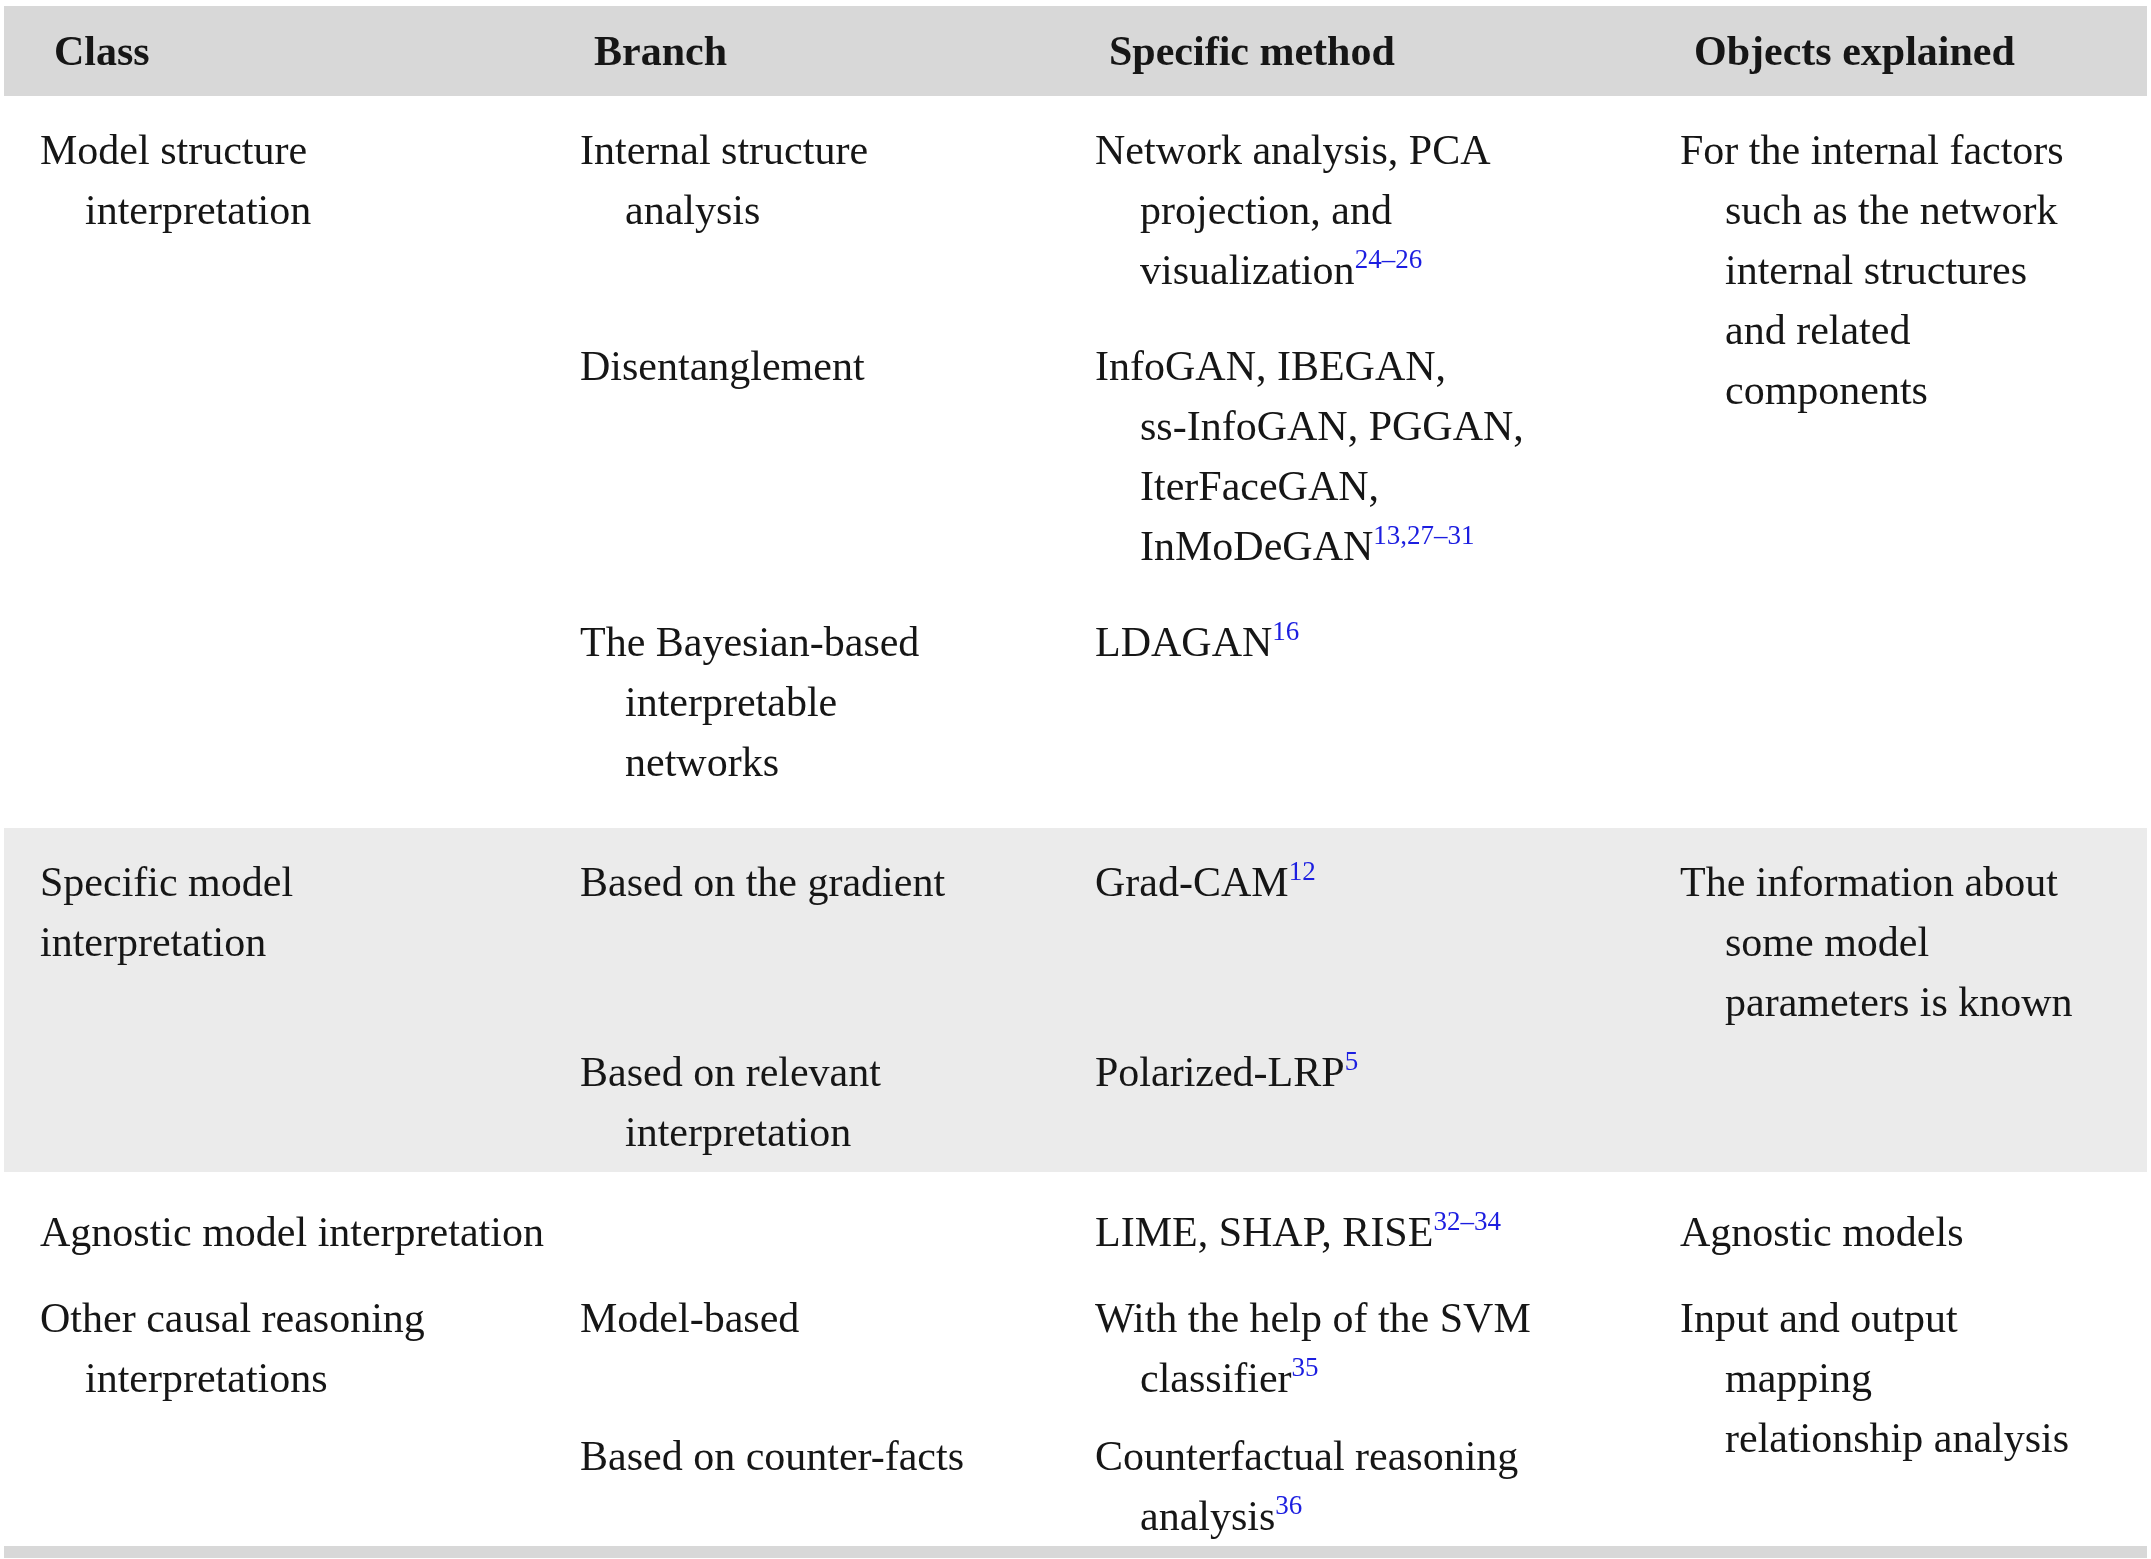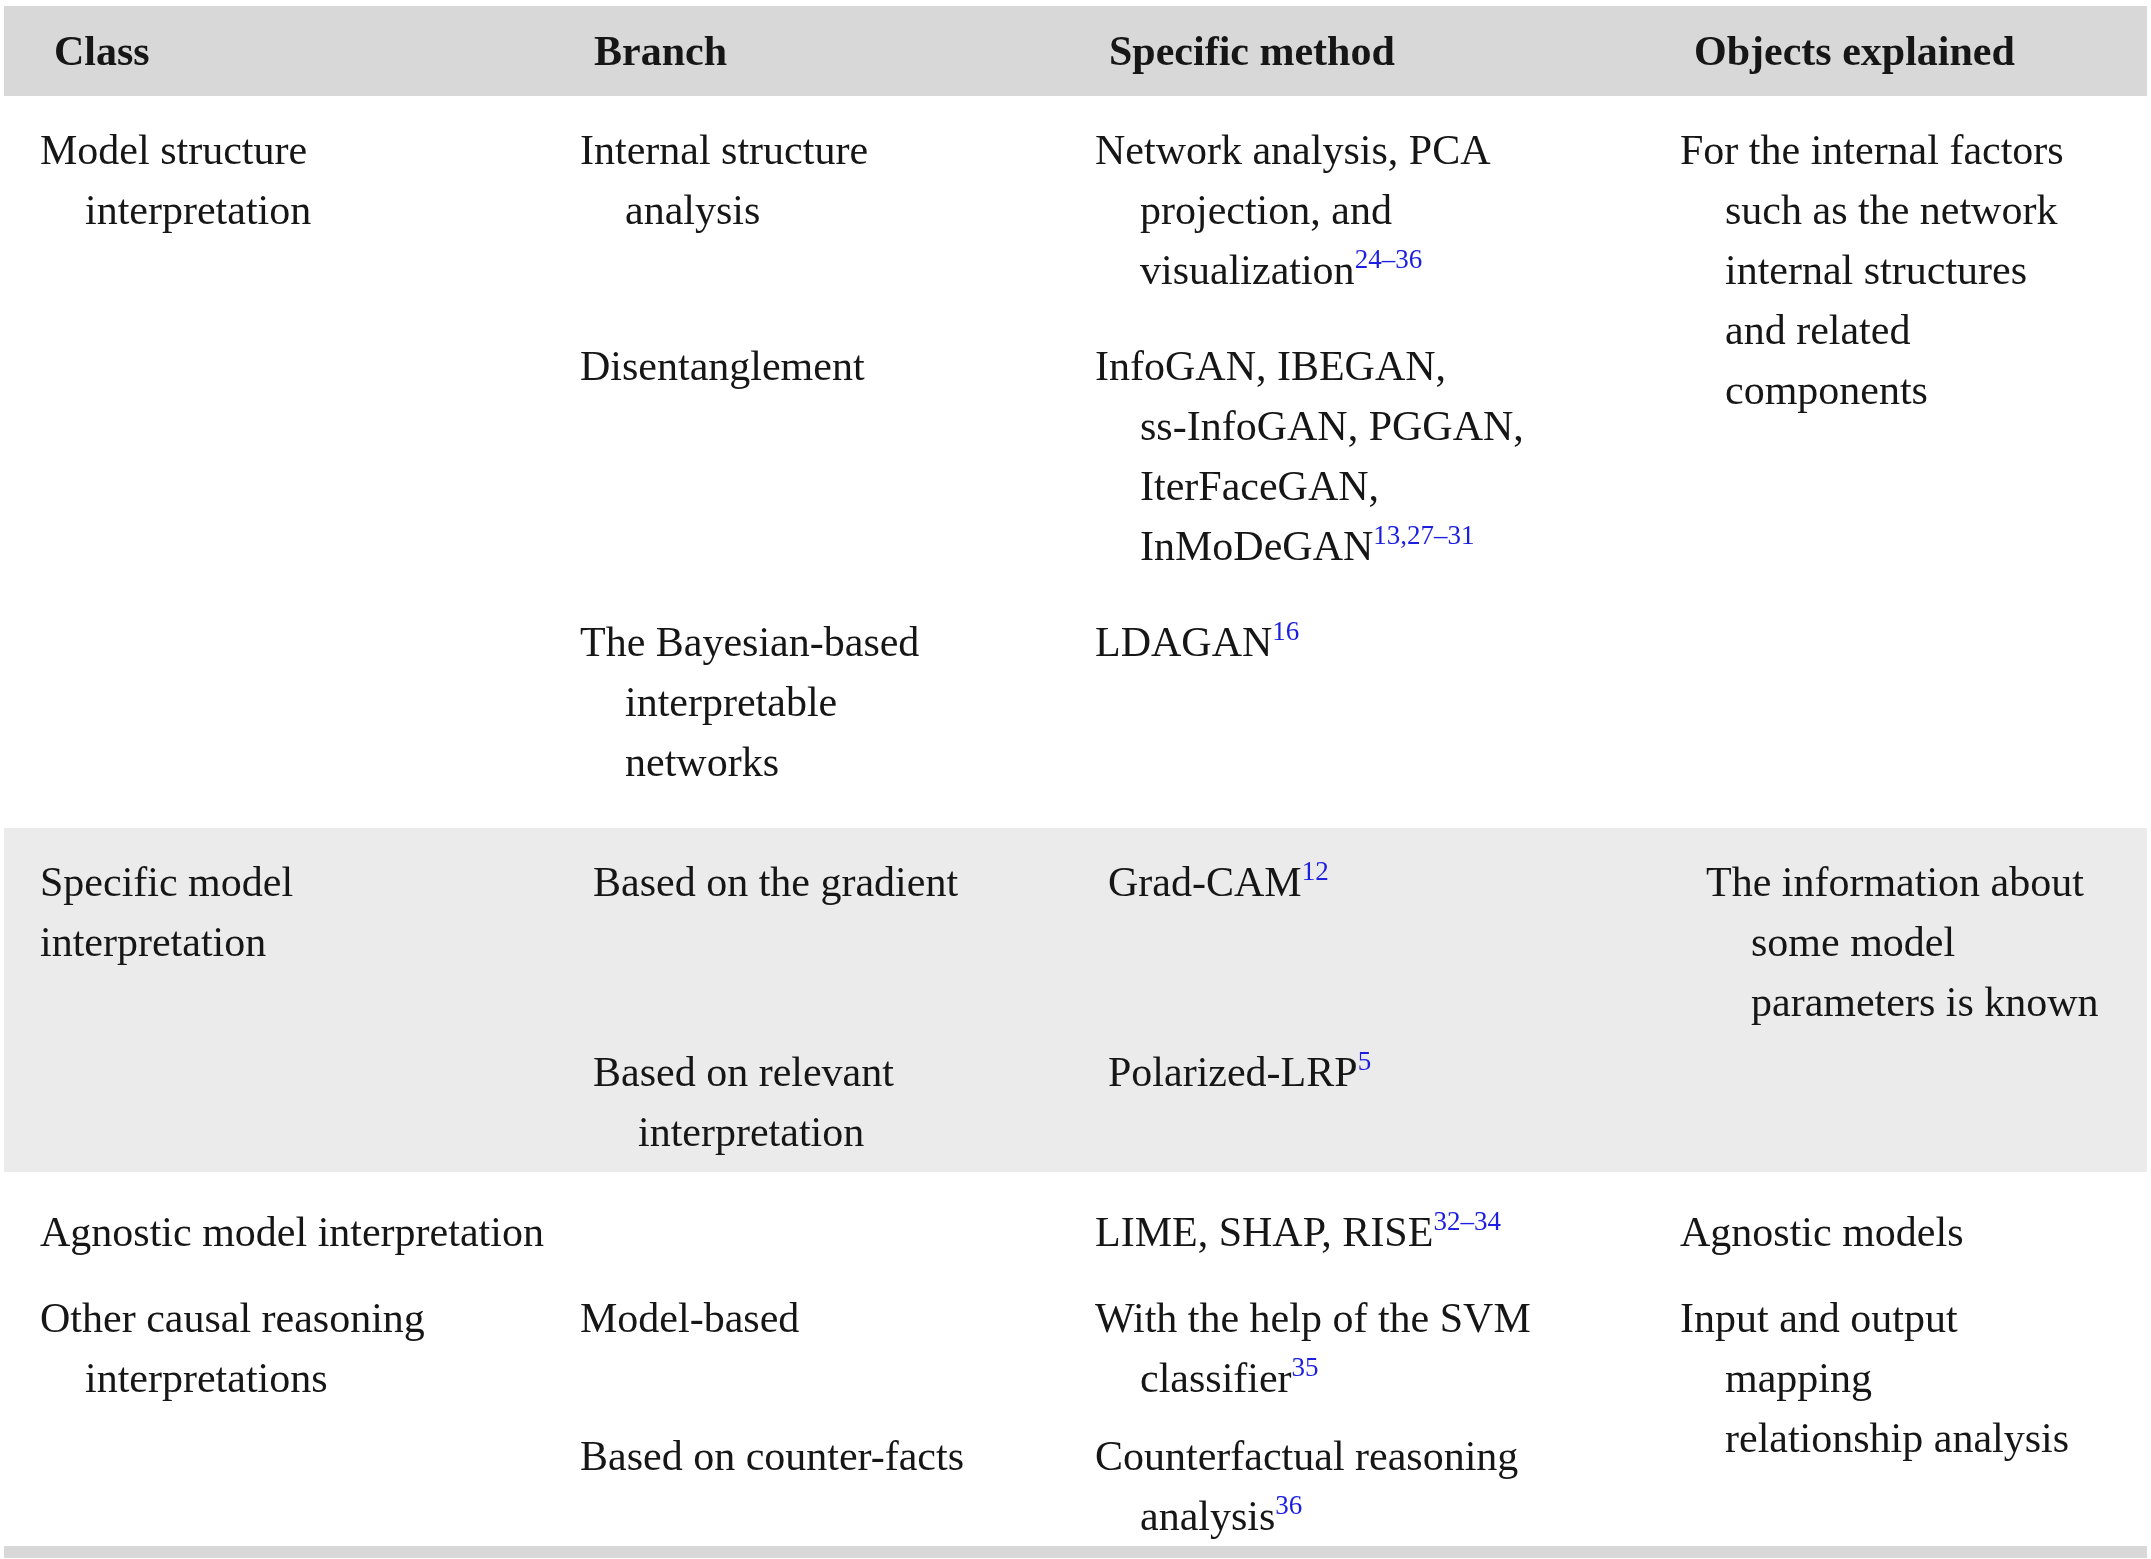--- a/index.html
+++ b/index.html
@@ -32,21 +32,21 @@
   }
 
   
   .group {
     display: grid;
     grid-template-columns: 540px 1100px 1fr;
     align-items: start;
     padding-left: 36px;
   }
   .group.g1 { padding-top: 24px; padding-bottom: 36px; }
-  .group.g2 { padding-top: 24px; padding-bottom: 10px; background: var(--band-bg); gap: 13px; }
+  .group.g2 { padding-top: 24px; padding-bottom: 10px; background: var(--band-bg); }
   .group.g3 { padding-top: 30px; padding-bottom: 16px; grid-template-columns: 1055px 585px 1fr; }
   .group.g4 { padding-top: 10px; padding-bottom: 0; }
 
   .sub {
     display: grid;
     grid-template-columns: 515px 585px;
     align-items: start;
     font-family: Liberation Serif, serif;
   }
   .g1 .sub { margin-bottom: 36px; }
@@ -84,21 +84,21 @@
 
   <div class="group g1">
     <div class="cell hang">Model structure
 interpretation</div>
     <div class="mid">
       <div class="sub">
         <div class="cell hang">Internal structure
 analysis</div>
         <div class="cell hang"><span>Network analysis, PCA
 projection, and
-visualization</span><sup class="ref">24–36</sup></div>
+visualization</span><sup class="ref">24–26</sup></div>
       </div>
       <div class="sub">
         <div class="cell hang">Disentanglement</div>
         <div class="cell hang"><span>InfoGAN, IBEGAN,
 ss-InfoGAN, PGGAN,
 IterFaceGAN,
 InMoDeGAN</span><sup class="ref">13,27–31</sup></div>
       </div>
       <div class="sub">
         <div class="cell hang">The Bayesian-based

